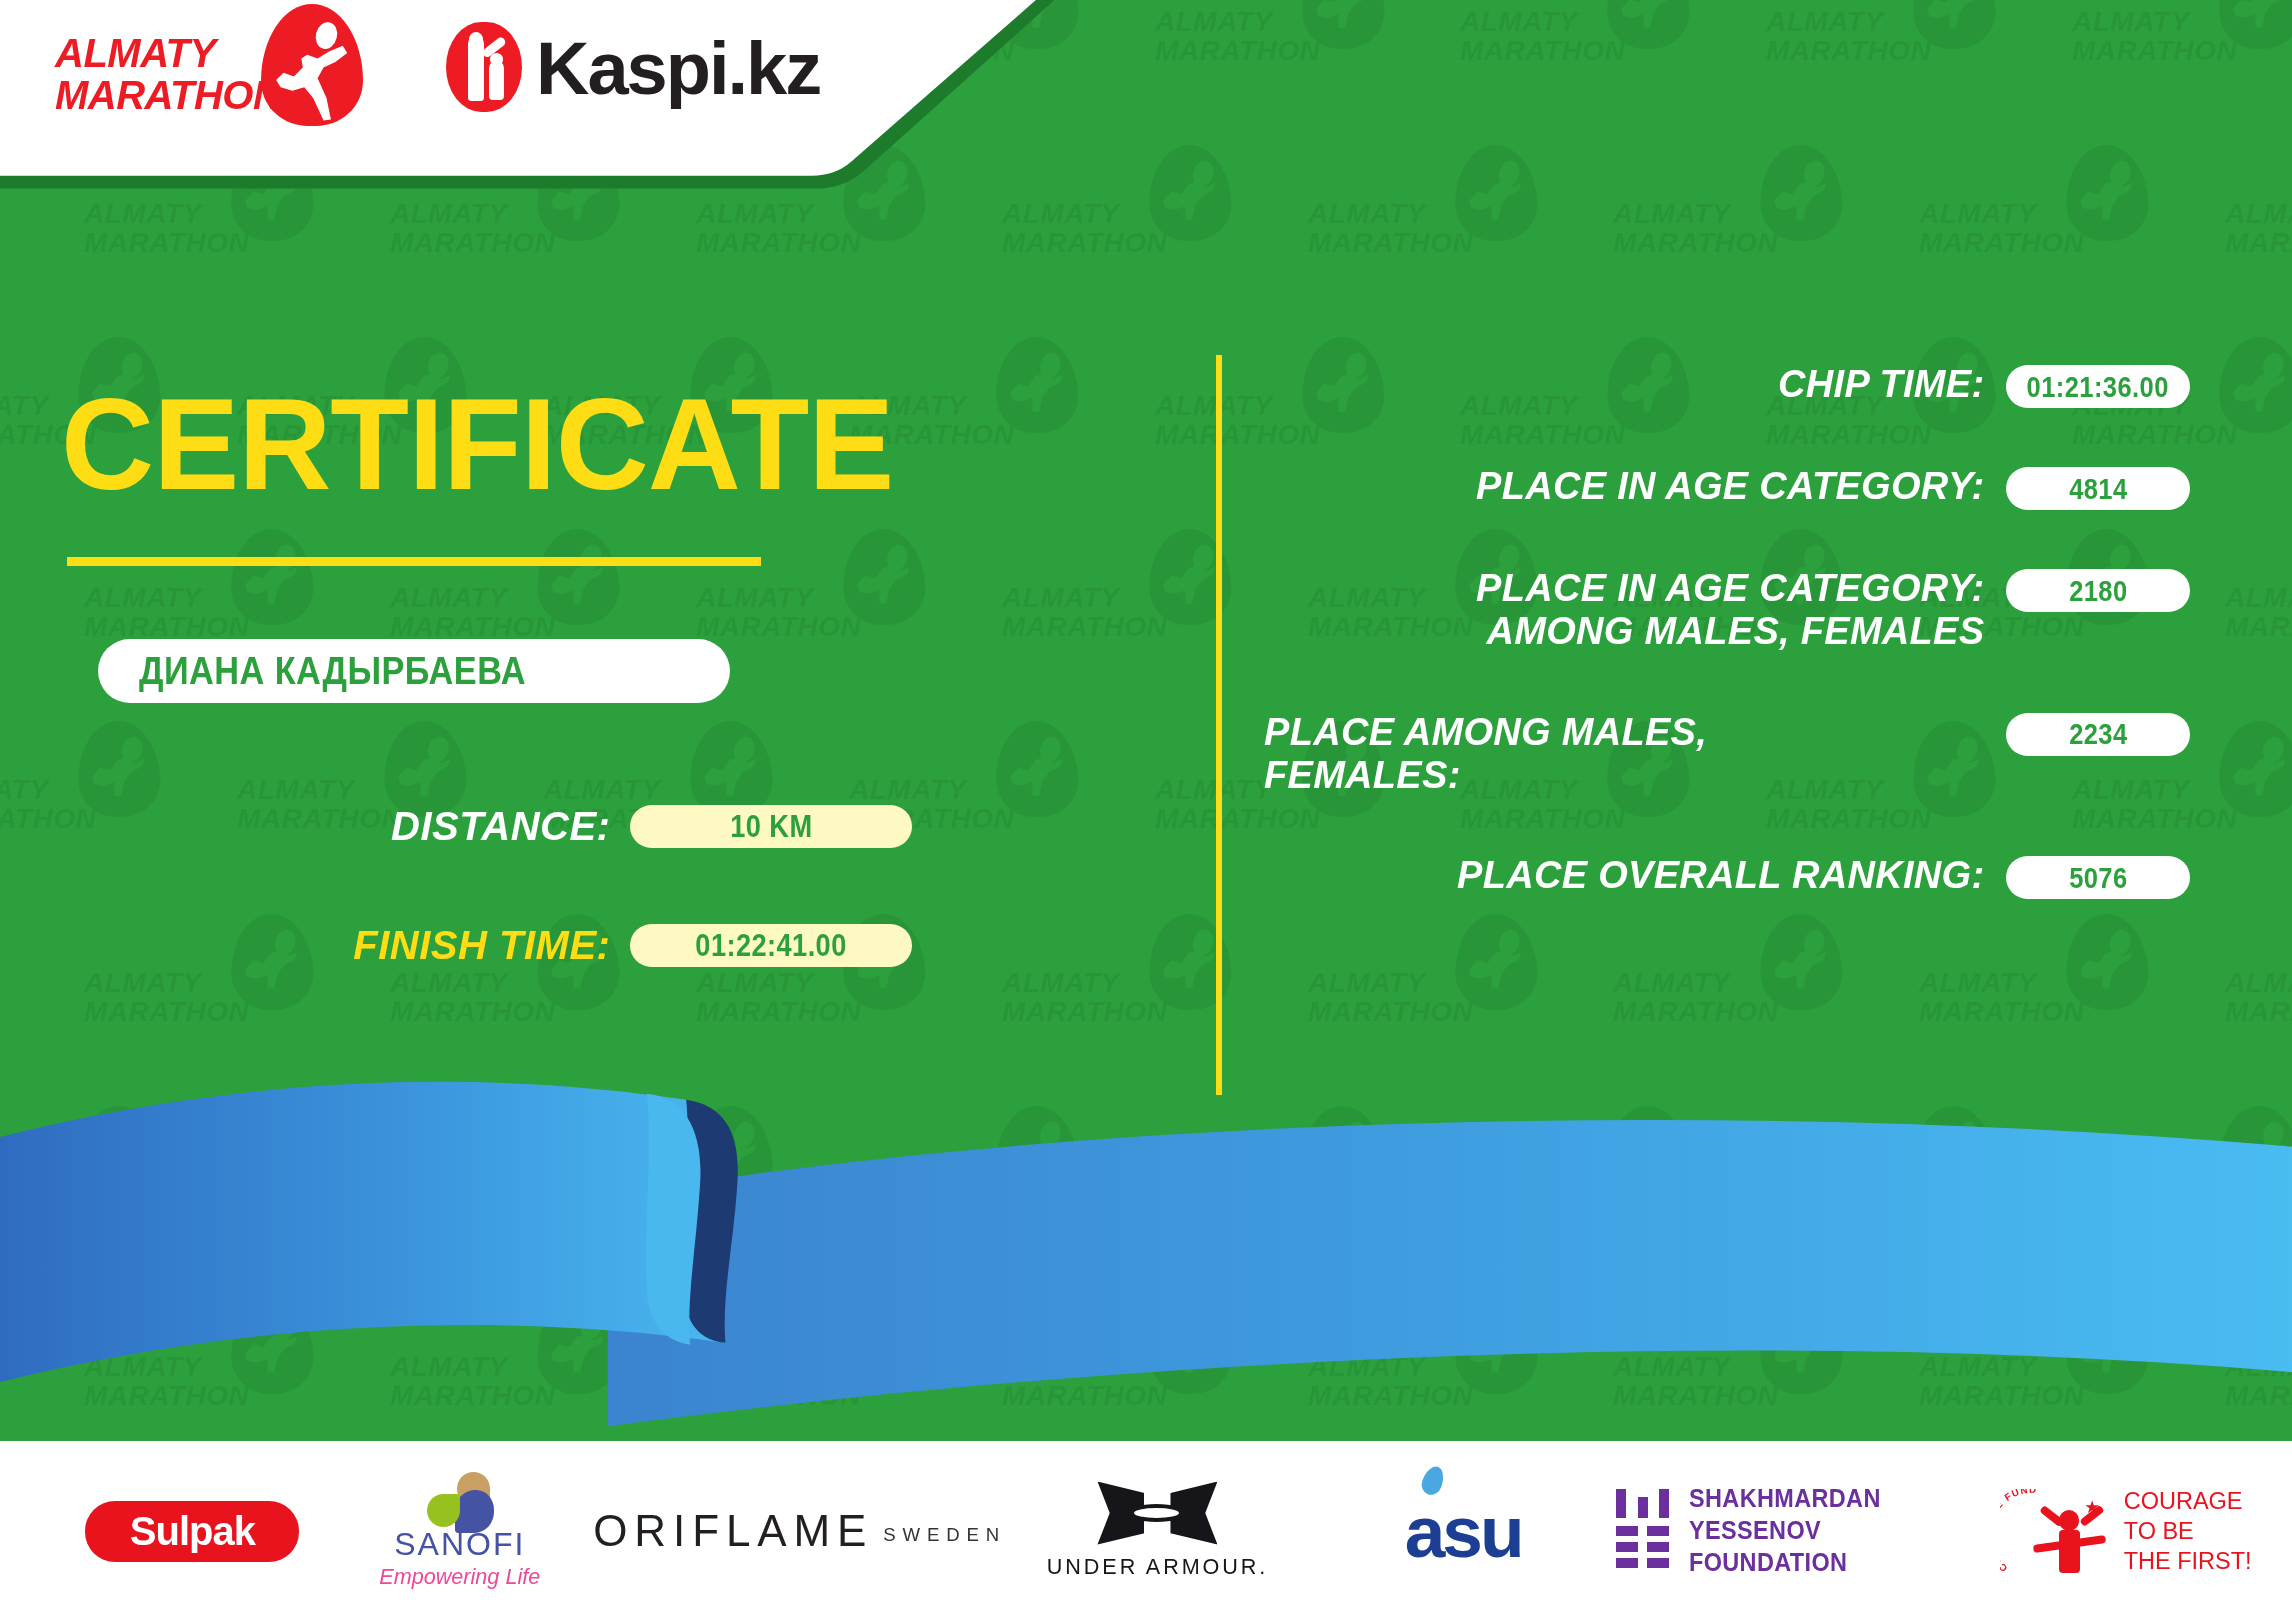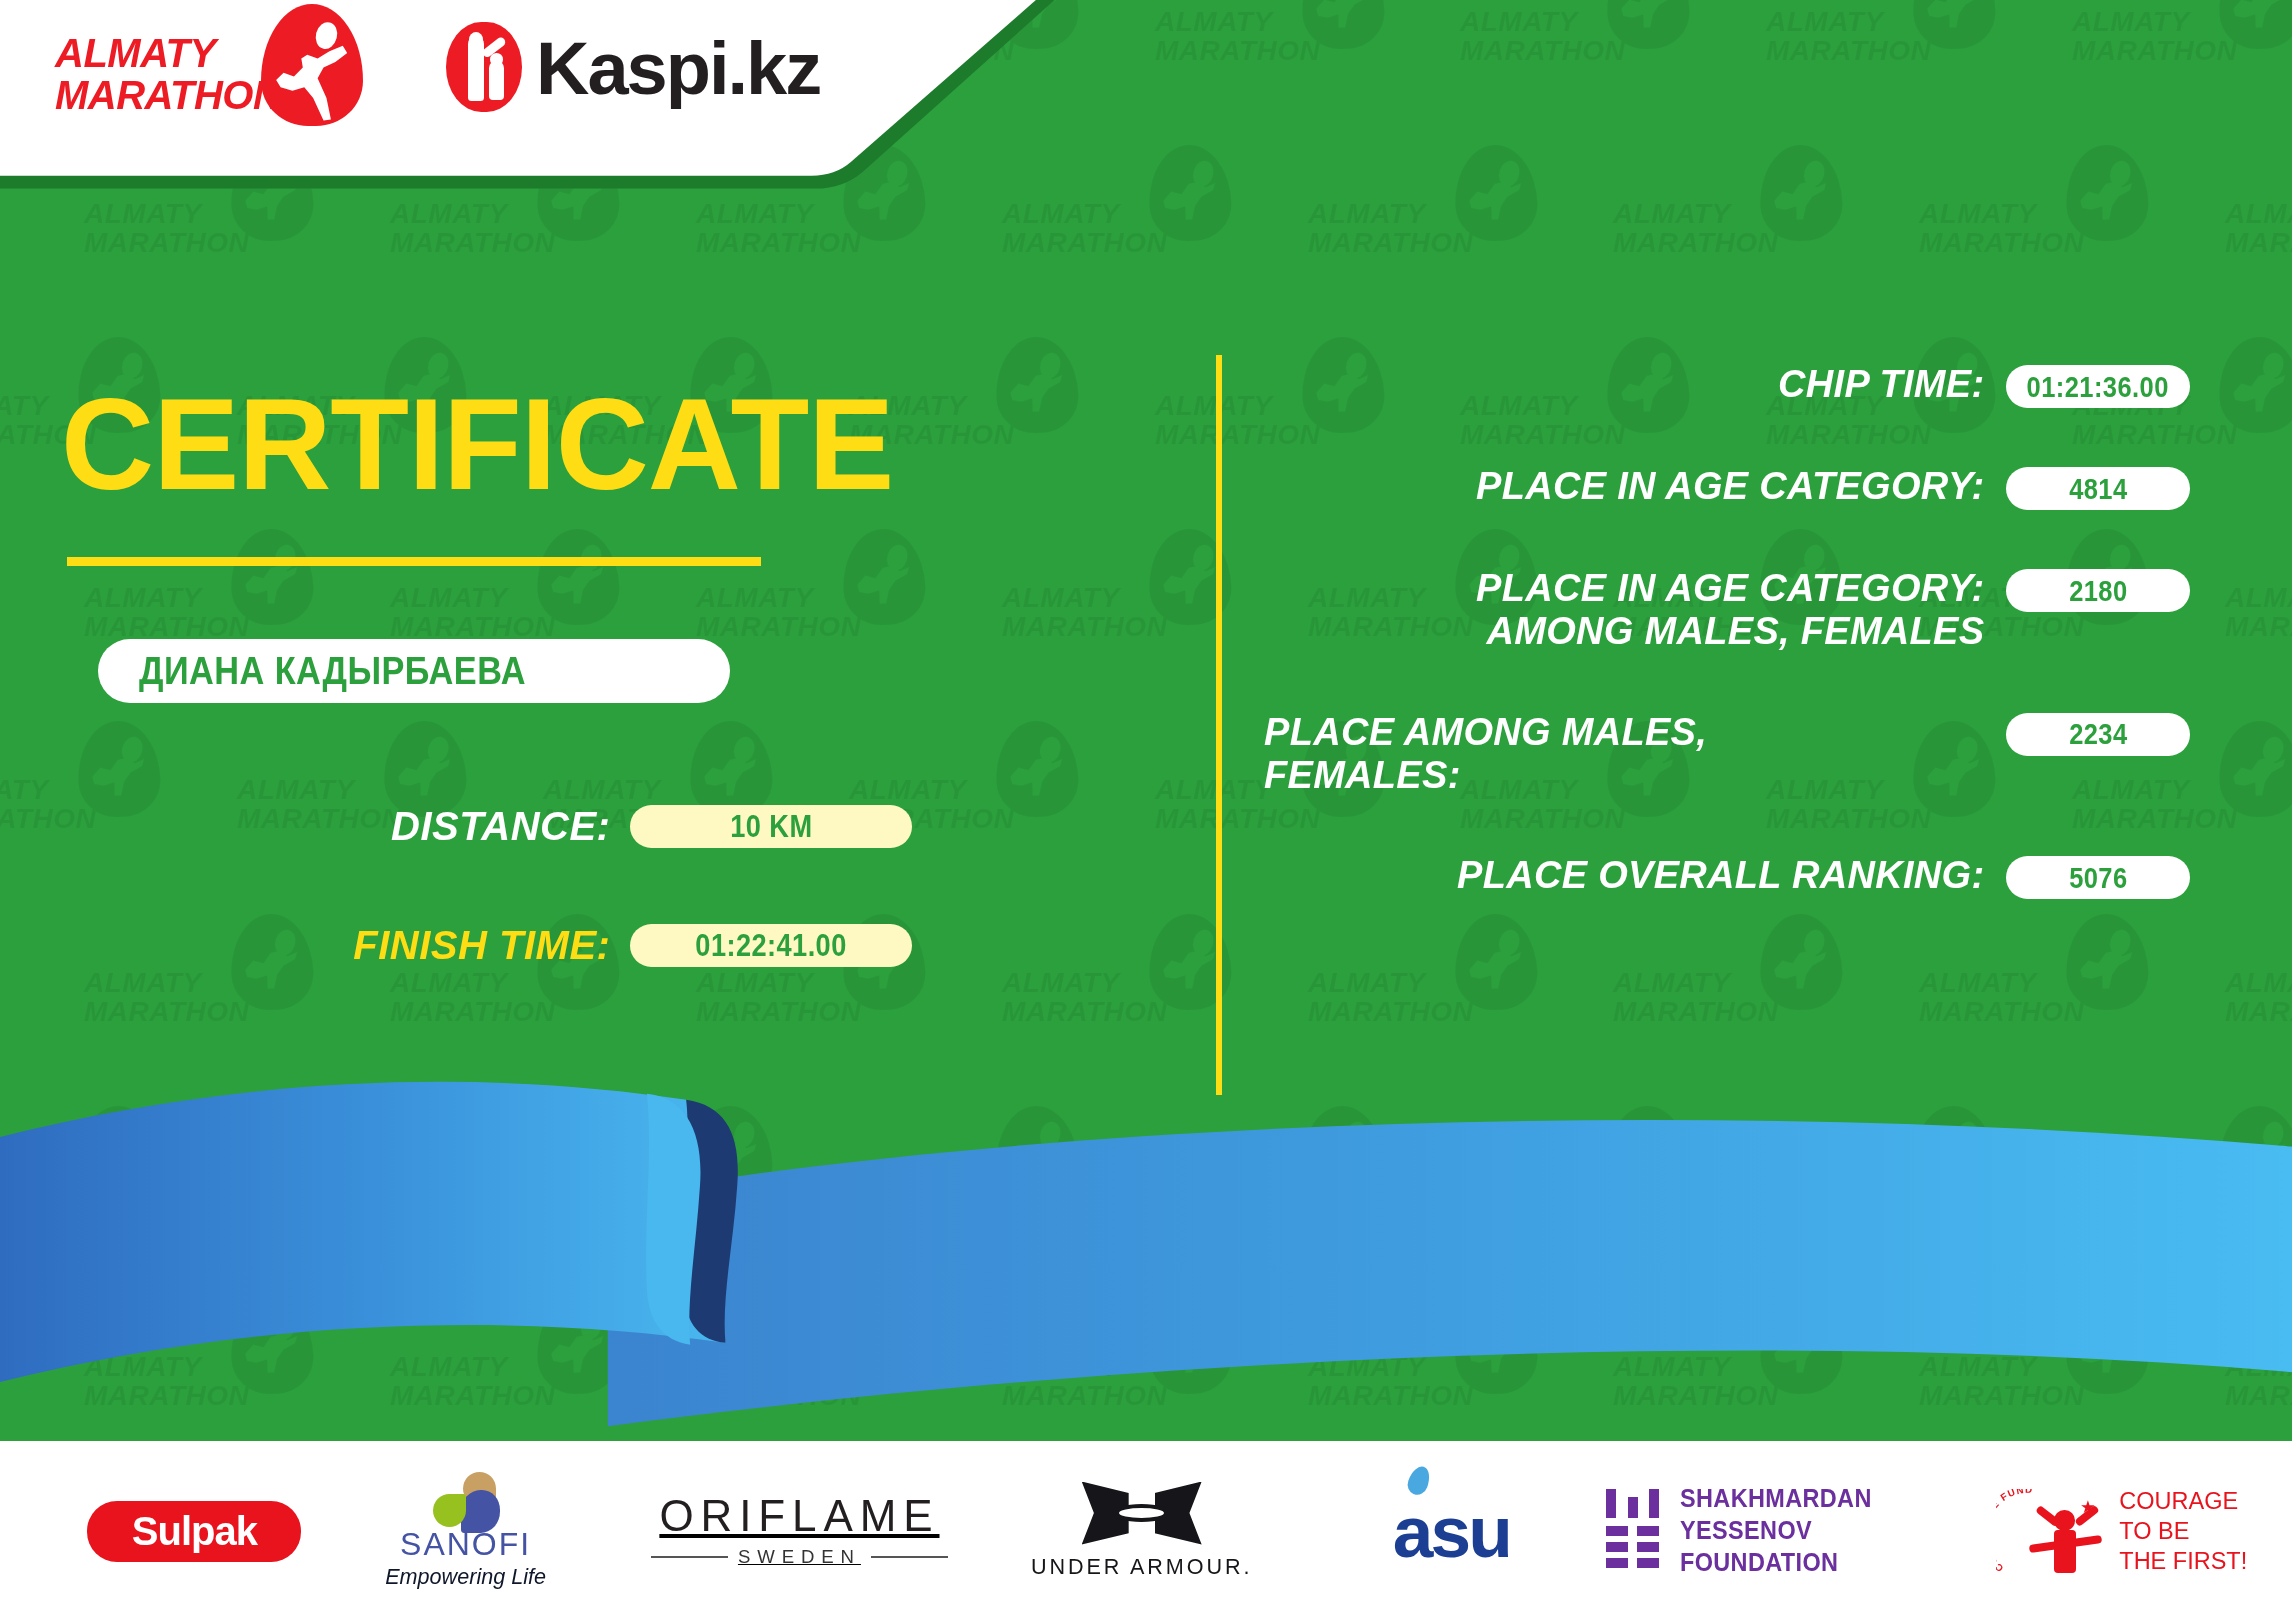--- a/index.html
+++ b/index.html
@@ -190,22 +190,22 @@
     width:214px;height:61px;background:#e8131d;border-radius:30px;
     display:flex;align-items:center;justify-content:center;
   }
   .sulpak-pill span{color:#fff;font-size:40px;font-weight:bold;letter-spacing:-1px;}
   #sp-sanofi{width:274px;margin-left:9.8px;flex-direction:column;}
   .sanofi-mark{position:relative;width:73px;height:61px;margin-bottom:3.9px;}
   .sanofi-mark .b1{position:absolute;right:5.9px;top:0;width:33px;height:33px;background:#c8a063;border-radius:50% 50% 10% 50%;}
   .sanofi-mark .b2{position:absolute;right:2px;top:17.6px;width:39px;height:43px;background:#4553a4;border-radius:50% 46% 50% 8%;}
   .sanofi-mark .b3{position:absolute;left:3.9px;top:21.6px;width:33px;height:33px;background:#97c11f;border-radius:50% 8% 50% 50%;}
   .sanofi-name{color:#4553a4;font-size:32px;letter-spacing:2px;line-height:1;}
-  .sanofi-tag{color:#0f172a;font-size:21.6px;font-style:italic;margin-top:3.9px;}
-  #sp-oriflame{width:323px;margin-left:59px;flex-direction:column;text-decoration:underline;}
+  .sanofi-tag{color:#ec4899;font-size:21.6px;font-style:italic;margin-top:3.9px;}
+  #sp-oriflame{width:323px;margin-left:59px;flex-direction:row;}
   .ori-name{font-size:44px;letter-spacing:6.9px;color:#231f20;line-height:1;}
   .ori-sub{display:flex;align-items:center;margin-top:7.8px;width:100%;}
   .ori-sub .ln{flex:1;height:2px;background:#555;}
   .ori-sub span{font-size:18.6px;letter-spacing:6.9px;color:#333;margin:0 9.8px;}
   #sp-ua{width:314px;margin-left:49px;flex-direction:column;}
   .ua-mark{position:relative;width:120px;height:63px;}
   .ua-mark .lw{position:absolute;left:0;top:0;width:47px;height:63px;background:#16161a;
     clip-path:polygon(0 0,100% 18%,100% 82%,0 100%,26% 50%);}
   .ua-mark .rw{position:absolute;right:0;top:0;width:47px;height:63px;background:#16161a;
     clip-path:polygon(100% 0,0 18%,0 82%,100% 100%,74% 50%);}

